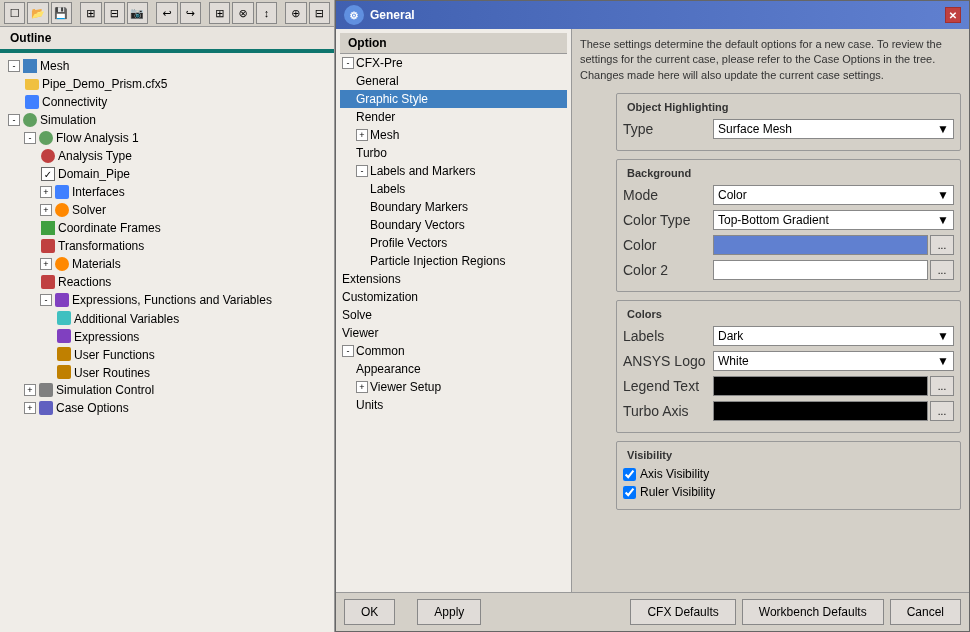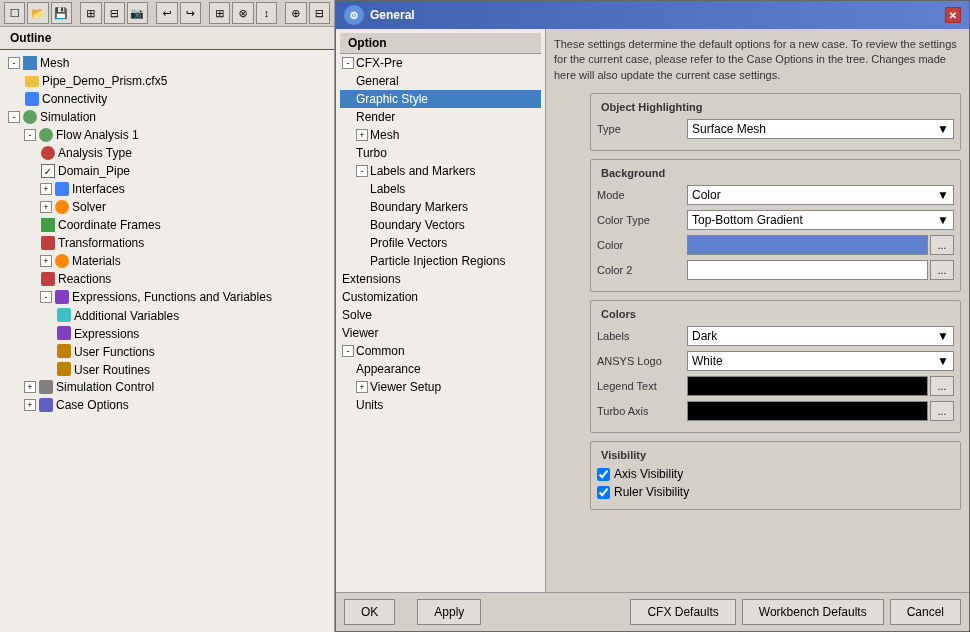--- a/index.html
+++ b/index.html
@@ -9,21 +9,21 @@
     .left-panel {
       width: 335px;
       height: 632px;
       background: #f0ede8;
       border-right: 1px solid #999;
       display: flex;
       flex-direction: column;
     }
     .outline-tab {
       background: #e8e4de;
-      border-bottom: 1px solid #0f766e;
+      border-bottom: 4px solid #0f766e;
       padding: 4px 10px;
       font-weight: bold;
       font-size: 12px;
     }
     .tree-area {
       flex: 1;
       padding: 4px;
       overflow: auto;
     }
     .tree-item {
@@ -86,21 +86,21 @@
       cursor: pointer;
       font-size: 10px;
       border: 1px solid #a03030;
     }
     .dialog-body {
       display: flex;
       flex: 1;
       overflow: hidden;
     }
     .option-tree {
-      width: 210px;
+      width: 236px;
       background: #f0ede8;
       border-right: 1px solid #999;
       overflow: auto;
       padding: 4px;
     }
     .option-header {
       background: #d4d0c8;
       border-bottom: 1px solid #999;
       padding: 3px 8px;
       font-weight: bold;
@@ -146,21 +146,21 @@
       margin-bottom: 6px;
       display: inline-block;
     }
     .field-row {
       display: flex;
       align-items: center;
       margin-bottom: 5px;
     }
     .field-label {
       width: 90px;
-      font-size: 11px;
+      font-size: 14px;
       color: #333;
       flex-shrink: 0;
     }
     .field-control {
       flex: 1;
       display: flex;
       align-items: center;
     }
     .dropdown {
       flex: 1;

